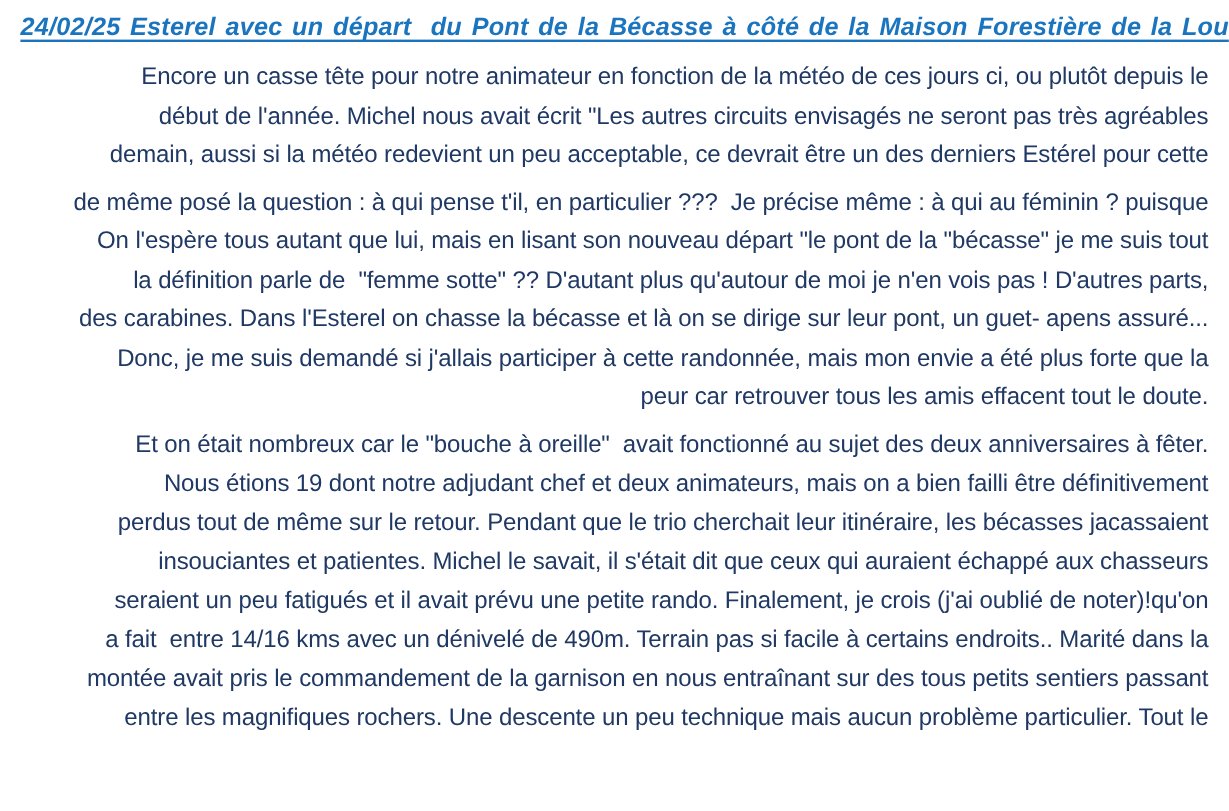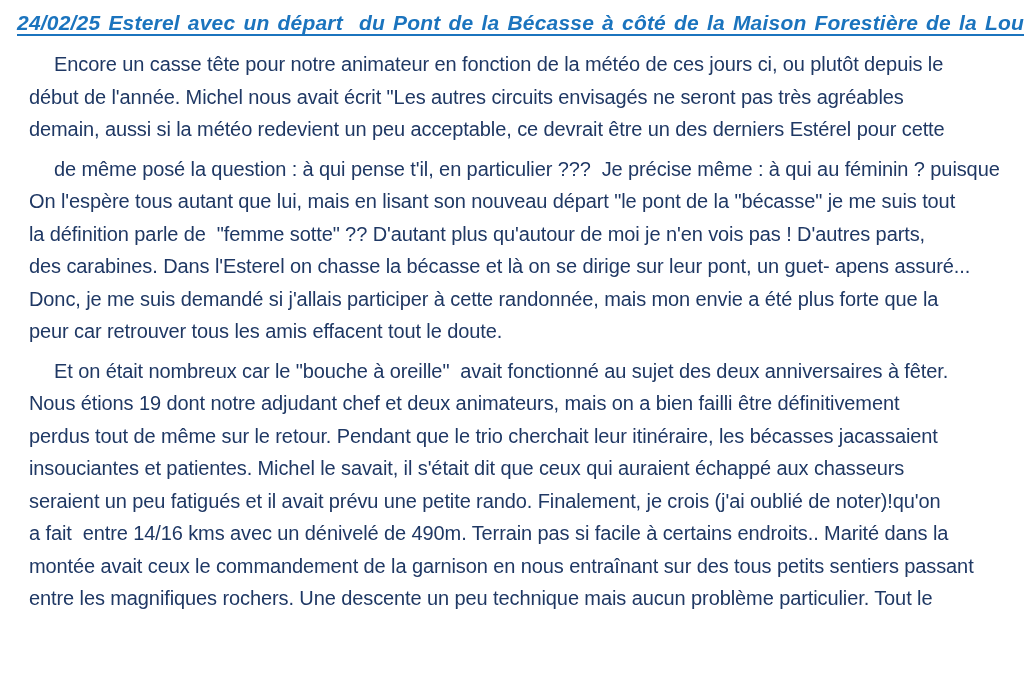--- a/index.html
+++ b/index.html
@@ -35,20 +35,21 @@
     text-decoration: underline;
     text-decoration-thickness: 2px;
     text-underline-offset: 4px;
     white-space: pre;
     letter-spacing: 0.2px;
     word-spacing: 2px;
     line-height: 32px;
   }
   .para {
     margin: 0 0 7px 12px;
+    text-align: right;
   }
   .para:last-child { margin-bottom: 0; }
   .line {
     font-size: 20px;
     line-height: 32.5px;
     color: var(--body-color);
     white-space: pre;
     letter-spacing: -0.1px;
   }
   .para .line:first-child {
@@ -74,17 +75,17 @@
         <div class="line">Donc, je me suis demandé si j'allais participer à cette randonnée, mais mon envie a été plus forte que la</div>
         <div class="line">peur car retrouver tous les amis effacent tout le doute.</div>
       </div>
       <div class="para">
         <div class="line">Et on était nombreux car le "bouche à oreille"  avait fonctionné au sujet des deux anniversaires à fêter.</div>
         <div class="line">Nous étions 19 dont notre adjudant chef et deux animateurs, mais on a bien failli être définitivement</div>
         <div class="line">perdus tout de même sur le retour. Pendant que le trio cherchait leur itinéraire, les bécasses jacassaient</div>
         <div class="line">insouciantes et patientes. Michel le savait, il s'était dit que ceux qui auraient échappé aux chasseurs</div>
         <div class="line">seraient un peu fatigués et il avait prévu une petite rando. Finalement, je crois (j'ai oublié de noter)!qu'on</div>
         <div class="line">a fait  entre 14/16 kms avec un dénivelé de 490m. Terrain pas si facile à certains endroits.. Marité dans la</div>
-        <div class="line">montée avait ceux le commandement de la garnison en nous entraînant sur des tous petits sentiers passant</div>
+        <div class="line">montée avait pris le commandement de la garnison en nous entraînant sur des tous petits sentiers passant</div>
         <div class="line">entre les magnifiques rochers. Une descente un peu technique mais aucun problème particulier. Tout le</div>
       </div>
     </div>
 </div>
 
 </body></html>

